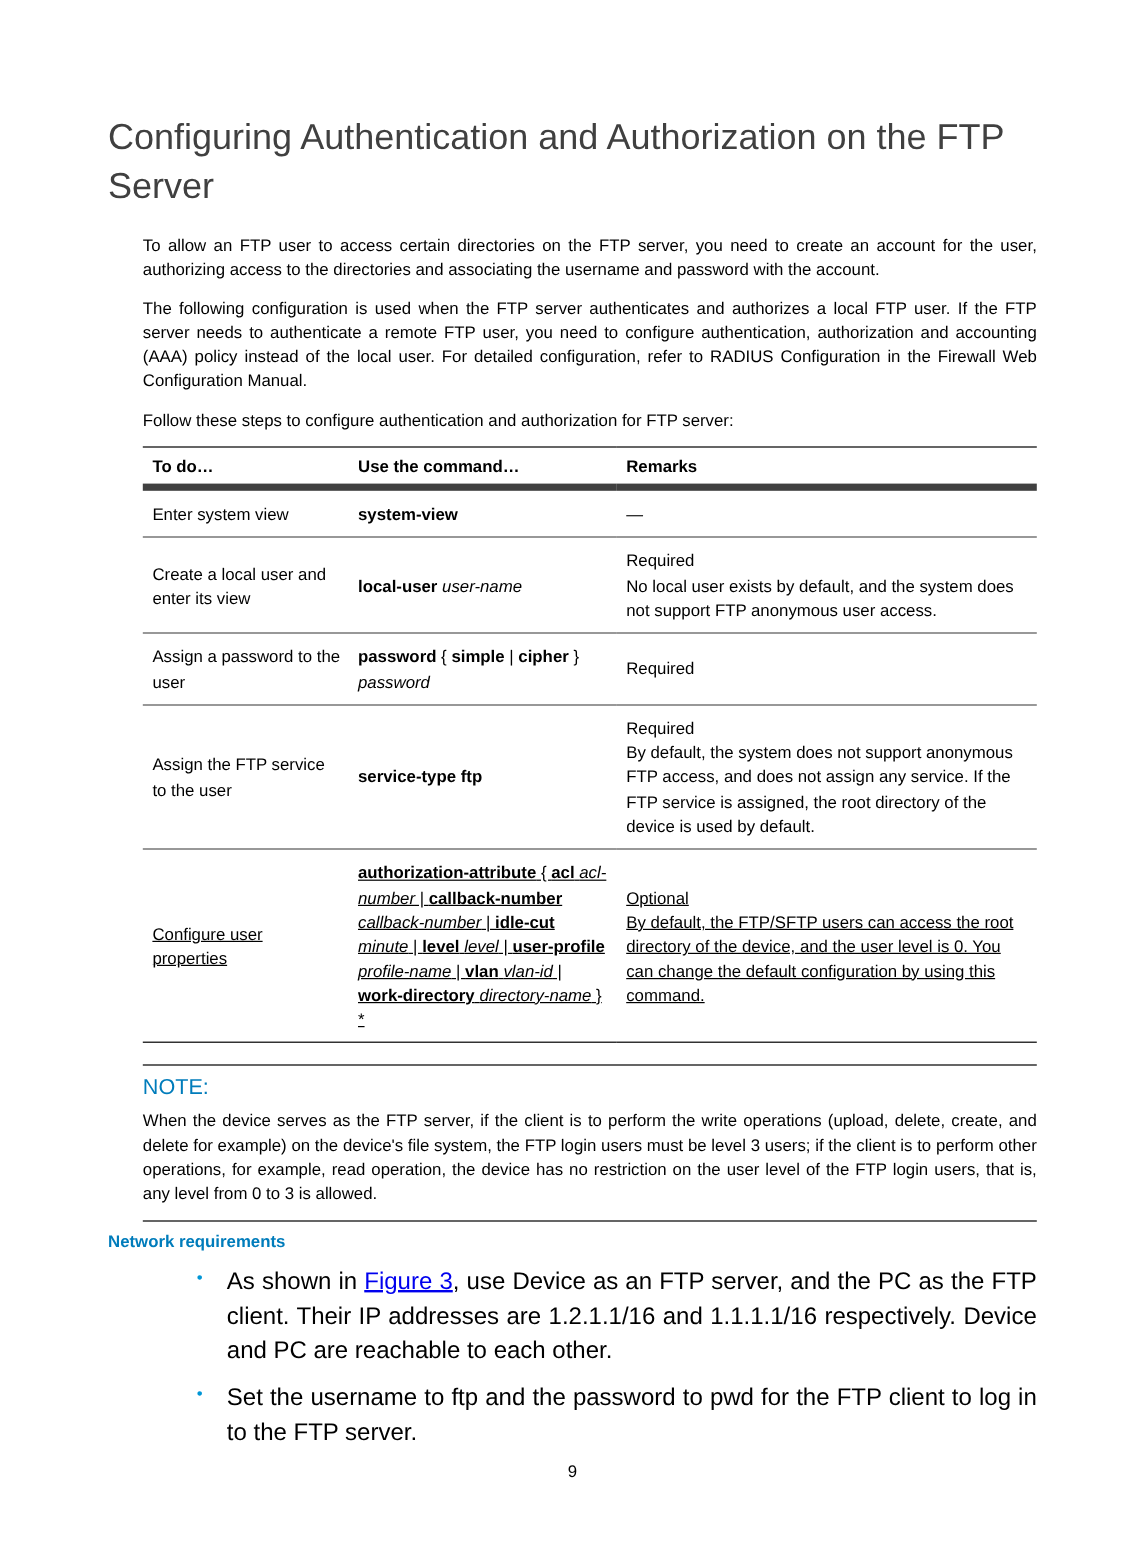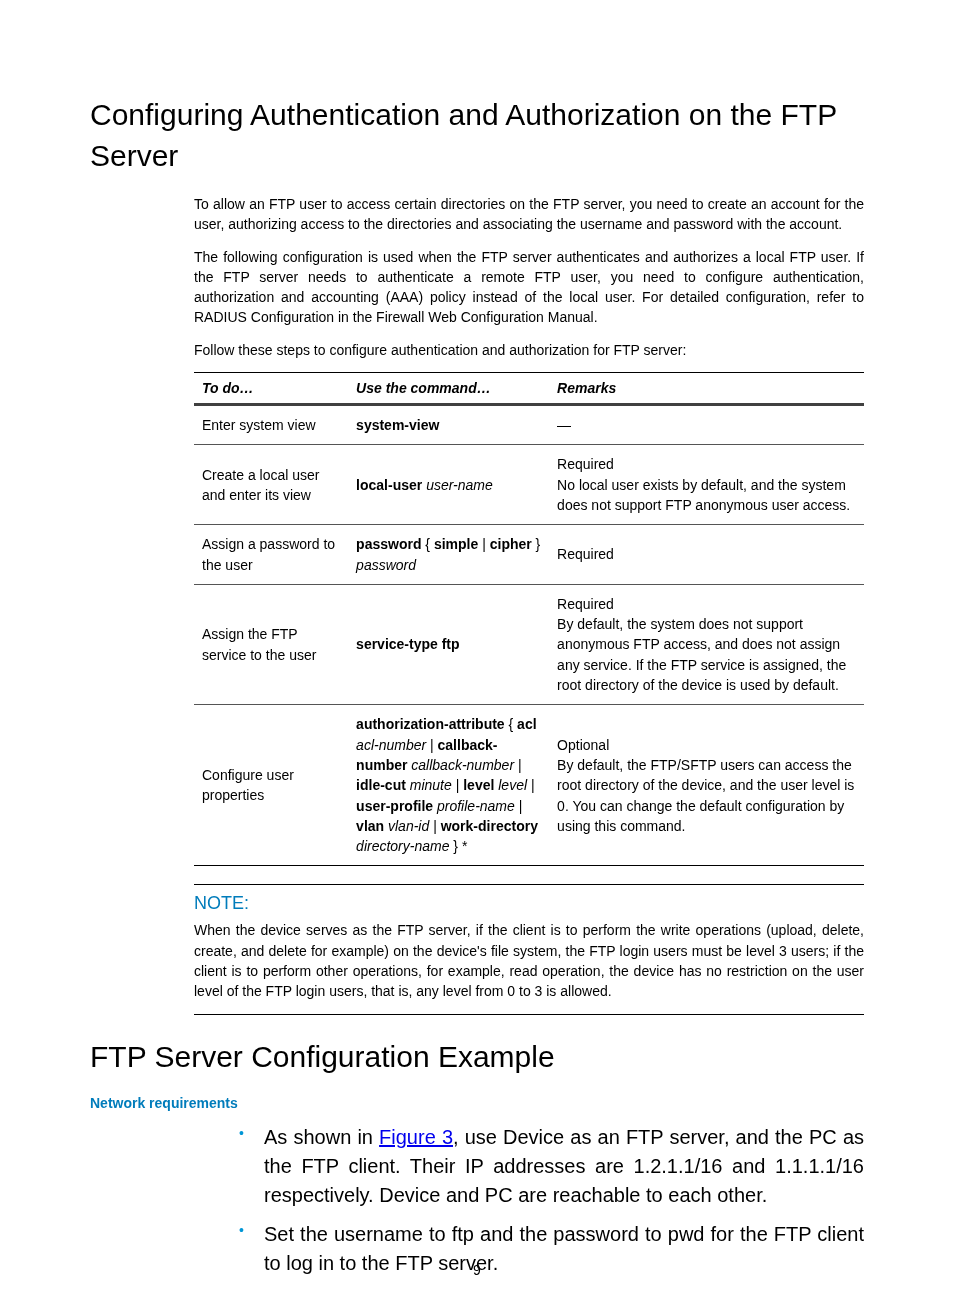--- a/index.html
+++ b/index.html
@@ -12,58 +12,58 @@
   .page {
     width: 954px;
     min-height: 1294px;
     padding: 95px 90px 50px 90px;
     box-sizing: border-box;
     position: relative;
   }
   h1 {
     font-weight: 300;
     font-size: 30px;
-    color: #000000;
+    color: #404040;
     margin: 0 0 18px 0;
     line-height: 1.35;
   }
   .indent {
-    margin-left: 104px;
+    margin-left: 29px;
   }
   p {
     font-size: 14px;
     line-height: 1.45;
     margin: 0 0 12px 0;
     text-align: justify;
   }
   .italic { }
   table {
     width: 100%;
     border-collapse: collapse;
     font-size: 14px;
     margin: 4px 0 18px 0;
   }
   thead tr {
     border-top: 1.5px solid #000;
-    border-bottom: 3px solid #404040;
-    font-style: italic;
+    border-bottom: 6px solid #404040;
   }
   th {
     text-align: left;
     font-weight: bold;
     padding: 7px 6px 7px 8px;
   }
   tbody td {
     padding: 9px 6px 9px 8px;
     vertical-align: middle;
     border-bottom: 0.5px solid #555;
     line-height: 1.45;
   }
   tbody tr:last-child td {
     border-bottom: 1.5px solid #000;
+    text-decoration: underline;
   }
   .col1 { width: 23%; }
   .col2 { width: 30%; }
   .col3 { width: 47%; }
 
   .note-rule {
     border: none;
     border-top: 1px solid #000;
     margin: 10px 0 8px 0;
   }
@@ -165,21 +165,20 @@
     </table>
   </div>
 
   <div class="indent">
     <hr class="note-rule">
     <div class="note-label">NOTE:</div>
     <p>When the device serves as the FTP server, if the client is to perform the write operations (upload, delete, create, and delete for example) on the device's file system, the FTP login users must be level 3 users; if the client is to perform other operations, for example, read operation, the device has no restriction on the user level of the FTP login users, that is, any level from 0 to 3 is allowed.</p>
     <hr class="note-rule">
   </div>
 
-  <h1 style="margin-top:22px">FTP Server Configuration Example</h1>
 
   <div class="section-sub">Network requirements</div>
 
   <div class="indent">
     <ul class="bullets" id="bullets">
         <li><span>As shown in </span><span class="link">Figure 3</span><span>, use Device as an FTP server, and the PC as the FTP client. Their IP addresses are 1.2.1.1/16 and 1.1.1.1/16 respectively. Device and PC are reachable to each other.</span></li>
         <li><span>Set the username to </span><span class="b">ftp</span><span> and the password to </span><span class="b">pwd</span><span> for the FTP client to log in to the FTP server.</span></li>
       </ul>
   </div>
 

